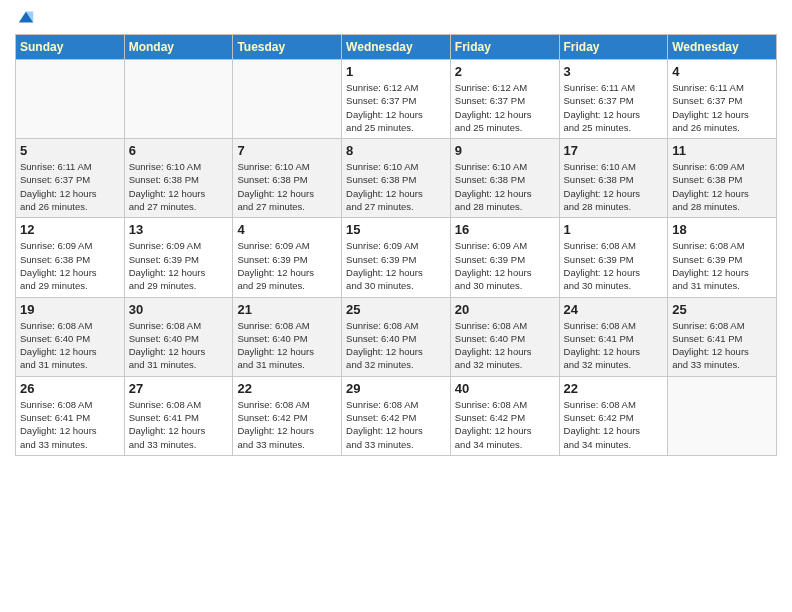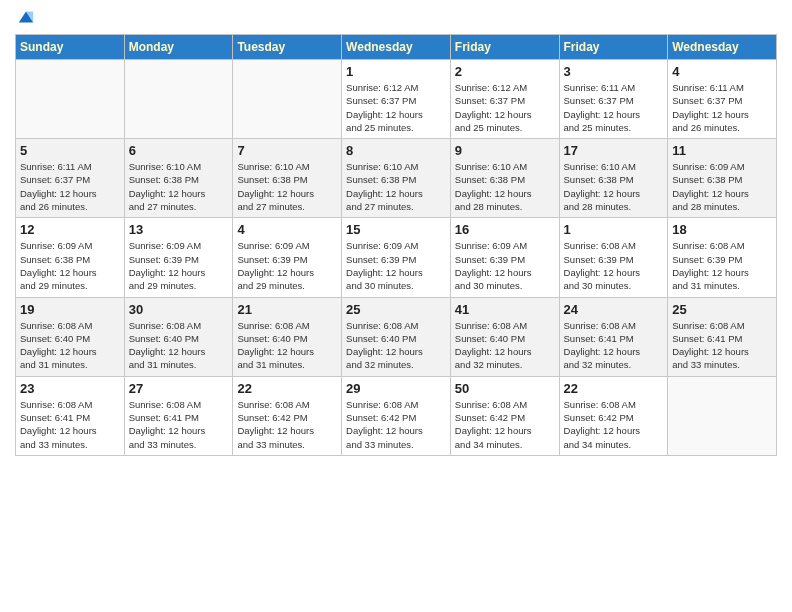--- a/index.html
+++ b/index.html
@@ -295,21 +295,21 @@
 and 31 minutes.</div>
           </td>
           <td>
             <div class="day-num">25</div>
             <div class="day-info" style="white-space: pre-line;">Sunrise: 6:08 AM
 Sunset: 6:40 PM
 Daylight: 12 hours
 and 32 minutes.</div>
           </td>
           <td>
-            <div class="day-num">41</div>
+            <div class="day-num">20</div>
             <div class="day-info" style="white-space: pre-line;">Sunrise: 6:08 AM
 Sunset: 6:40 PM
 Daylight: 12 hours
 and 32 minutes.</div>
           </td>
           <td>
             <div class="day-num">24</div>
             <div class="day-info" style="white-space: pre-line;">Sunrise: 6:08 AM
 Sunset: 6:41 PM
 Daylight: 12 hours
@@ -318,21 +318,21 @@
           <td>
             <div class="day-num">25</div>
             <div class="day-info" style="white-space: pre-line;">Sunrise: 6:08 AM
 Sunset: 6:41 PM
 Daylight: 12 hours
 and 33 minutes.</div>
           </td>
         </tr>
         <tr>
           <td>
-            <div class="day-num">23</div>
+            <div class="day-num">26</div>
             <div class="day-info" style="white-space: pre-line;">Sunrise: 6:08 AM
 Sunset: 6:41 PM
 Daylight: 12 hours
 and 33 minutes.</div>
           </td>
           <td>
             <div class="day-num">27</div>
             <div class="day-info" style="white-space: pre-line;">Sunrise: 6:08 AM
 Sunset: 6:41 PM
 Daylight: 12 hours
@@ -346,21 +346,21 @@
 and 33 minutes.</div>
           </td>
           <td>
             <div class="day-num">29</div>
             <div class="day-info" style="white-space: pre-line;">Sunrise: 6:08 AM
 Sunset: 6:42 PM
 Daylight: 12 hours
 and 33 minutes.</div>
           </td>
           <td>
-            <div class="day-num">50</div>
+            <div class="day-num">40</div>
             <div class="day-info" style="white-space: pre-line;">Sunrise: 6:08 AM
 Sunset: 6:42 PM
 Daylight: 12 hours
 and 34 minutes.</div>
           </td>
           <td>
             <div class="day-num">22</div>
             <div class="day-info" style="white-space: pre-line;">Sunrise: 6:08 AM
 Sunset: 6:42 PM
 Daylight: 12 hours

